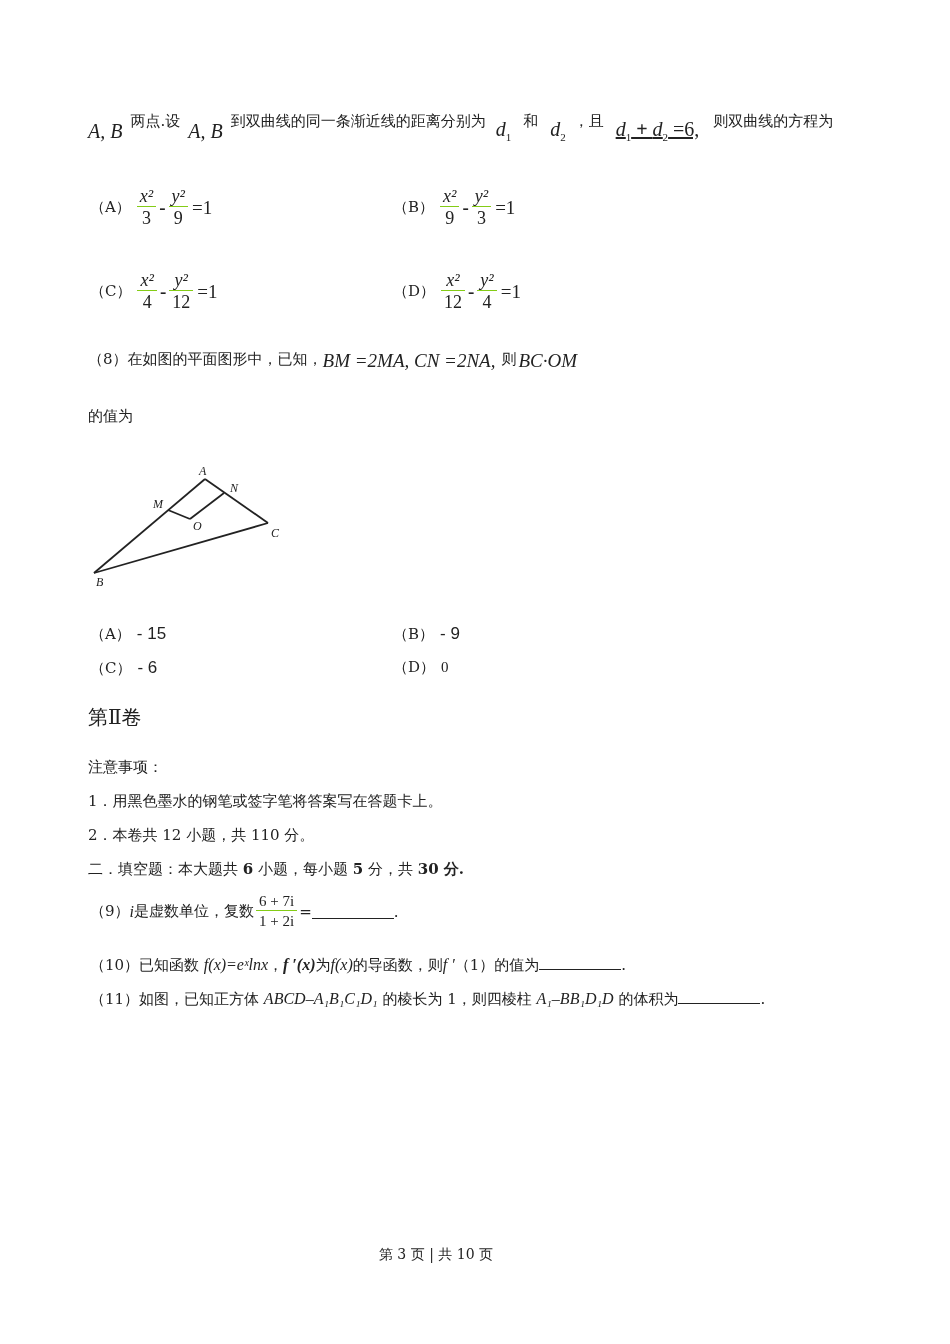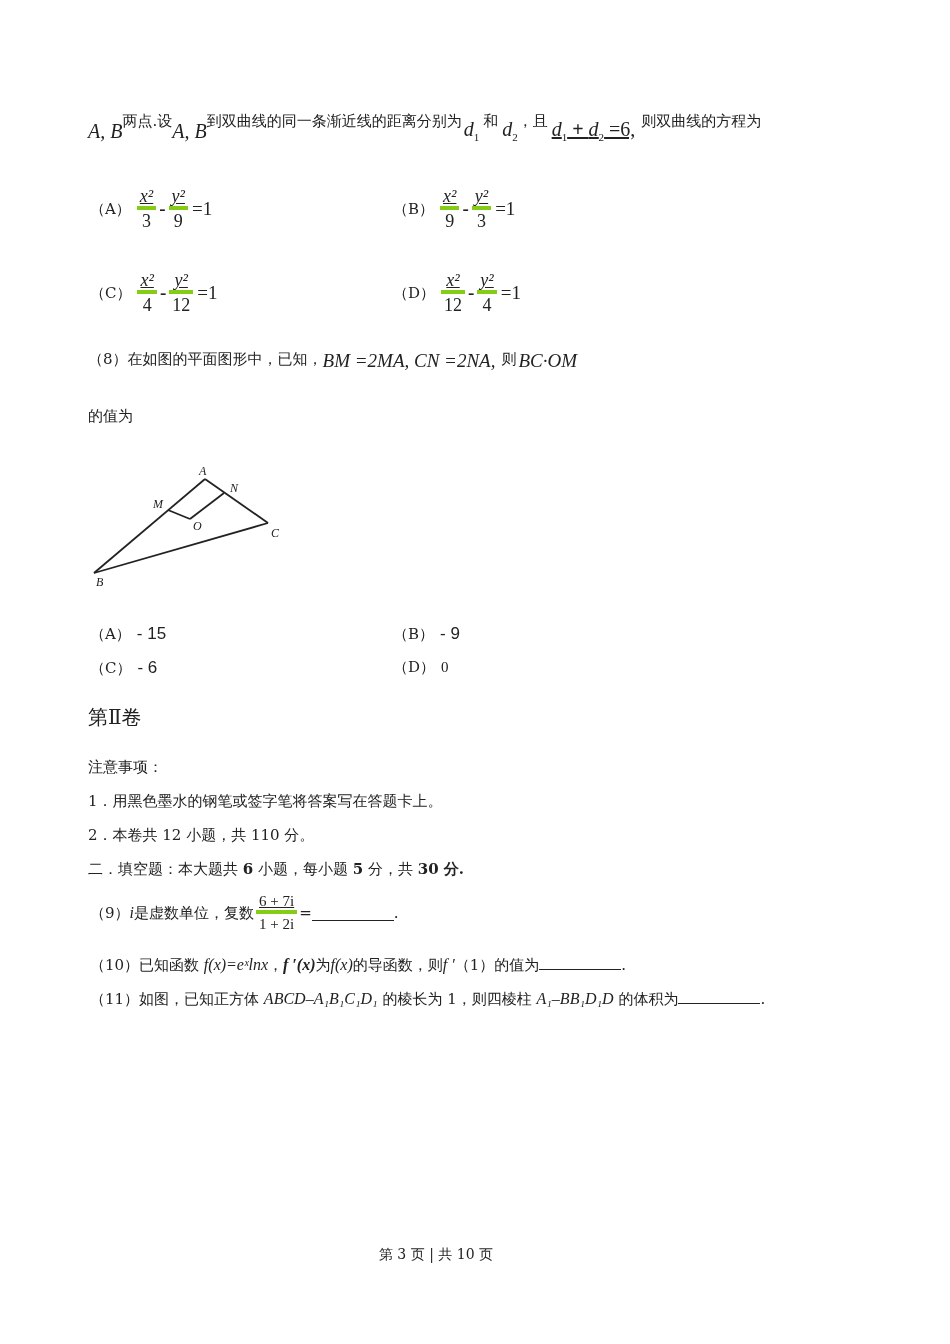--- a/index.html
+++ b/index.html
@@ -4,34 +4,34 @@
 <style>
   html, body { margin:0; padding:0; background:#ffffff; }
   body { width:950px; height:1344px; position:relative; overflow:hidden;
          font-family:"DejaVu Serif","Liberation Serif",serif; color:#222; }
   .abs { position:absolute; white-space:nowrap; }
   .cn { font-size:15px; }
   .m { font-family:"Liberation Serif",serif; font-style:italic; font-size:19px; }
   .mu { font-family:"Liberation Serif",serif; font-size:19px; }
   sub { font-size:11px; }
   .frac { display:inline-block; vertical-align:middle; text-align:center; font-family:"Liberation Serif",serif; }
-  .frac .num { display:block; border-bottom:4px solid #84cc16; padding:0 3px; font-style:italic; font-size:18px; line-height:20px;text-decoration:underline; }
+  .frac .num { display:block; border-bottom:1px solid #84cc16; padding:0 3px; font-style:italic; font-size:18px; line-height:20px; }
   .frac .den { display:block; padding:0 3px; font-size:18px; line-height:22px; }
   .opt { display:flex; align-items:center; }
   .opt .lbl { font-size:15px; margin-right:6px; }
   .eqn { display:flex; align-items:center; font-family:"Liberation Serif",serif; font-size:19px; }
   .eqn .op { margin:0 3px; font-weight:bold; }
   .blank { display:inline-block; border-bottom:1px solid #222; height:14px; vertical-align:baseline; }
   .b { font-weight:bold; }
   .ital { font-style:italic; font-family:"Liberation Serif",serif; }
 </style>
 </head>
 <body>
 
-<div class="abs" style="left:88px;top:118px;display:flex;align-items:flex-end;">
+<div class="abs" style="left:88px;top:118px;display:flex;align-items:flex-end;gap:8px;">
   <span class="m" style="font-size:20px;">A, B</span>
   <span class="cn" style="align-self:flex-start;margin-top:-6px;">两点.设</span>
   <span class="m" style="font-size:20px;">A, B</span>
   <span class="cn" style="align-self:flex-start;margin-top:-6px;">到双曲线的同一条渐近线的距离分别为</span>
   <span class="m" style="font-size:20px;margin-left:2px;"><span>d</span><sub style="font-style:normal;">1</sub></span>
   <span class="cn" style="align-self:flex-start;margin-top:-6px;margin-left:4px;">和</span>
   <span class="m" style="font-size:20px;margin-left:4px;"><span>d</span><sub style="font-style:normal;">2</sub></span>
   <span class="cn" style="align-self:flex-start;margin-top:-6px;">，且</span>
   <span class="m" style="font-size:20px;margin-left:4px;text-decoration:underline;"><span>d</span><sub style="font-style:normal;">1</sub><span style="font-style:normal;font-weight:bold;"> + </span><span>d</span><sub style="font-style:normal;">2</sub><span style="font-style:normal;"> =6,</span></span>
   <span class="cn" style="align-self:flex-start;margin-top:-6px;margin-left:6px;text-align:center;">则双曲线的方程为</span>

